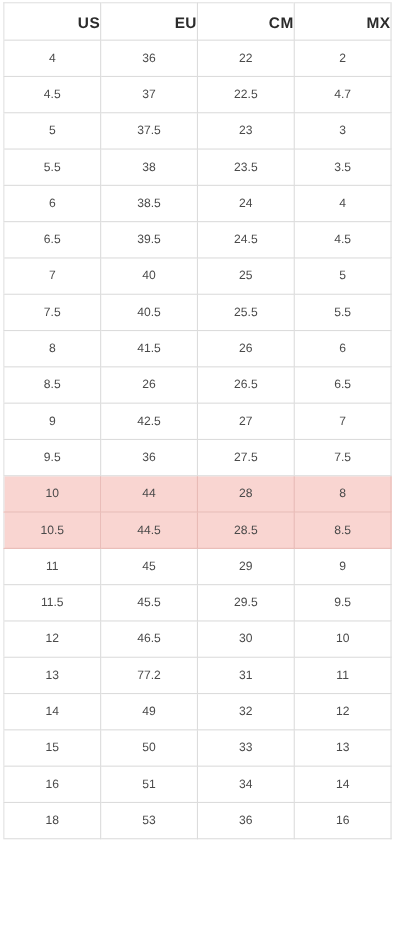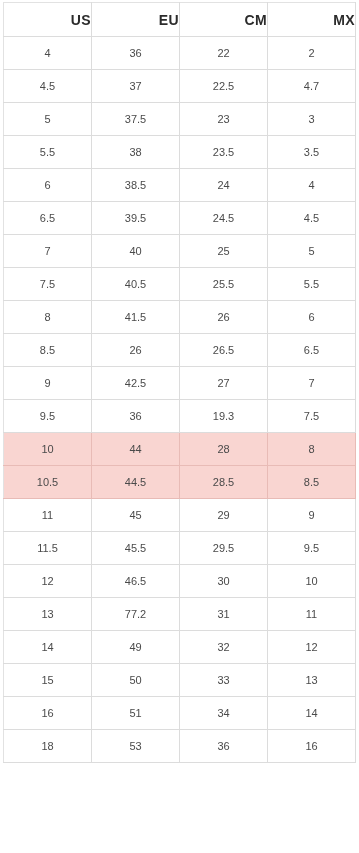--- a/index.html
+++ b/index.html
@@ -143,21 +143,21 @@
         </tr>
         <tr>
           <td>9</td>
           <td>42.5</td>
           <td>27</td>
           <td>7</td>
         </tr>
         <tr>
           <td>9.5</td>
           <td>36</td>
-          <td>19.3</td>
+          <td>27.5</td>
           <td>7.5</td>
         </tr>
         <tr class="highlight highlight-first">
           <td>10</td>
           <td>44</td>
           <td>28</td>
           <td>8</td>
         </tr>
         <tr class="highlight">
           <td>10.5</td>

